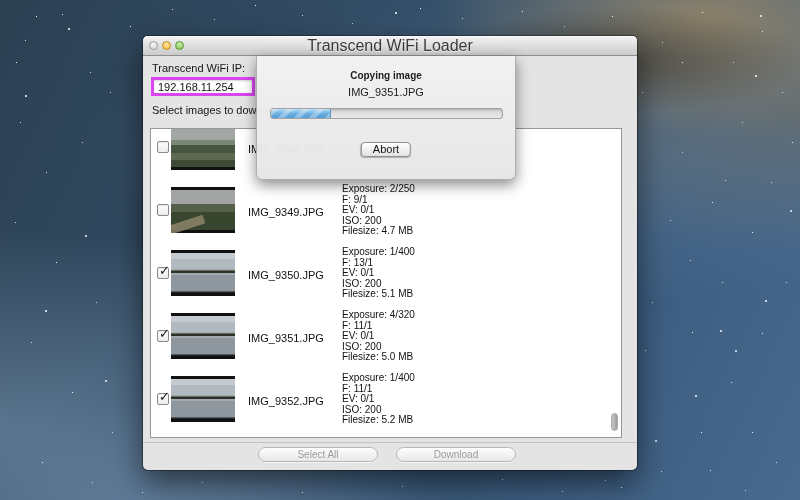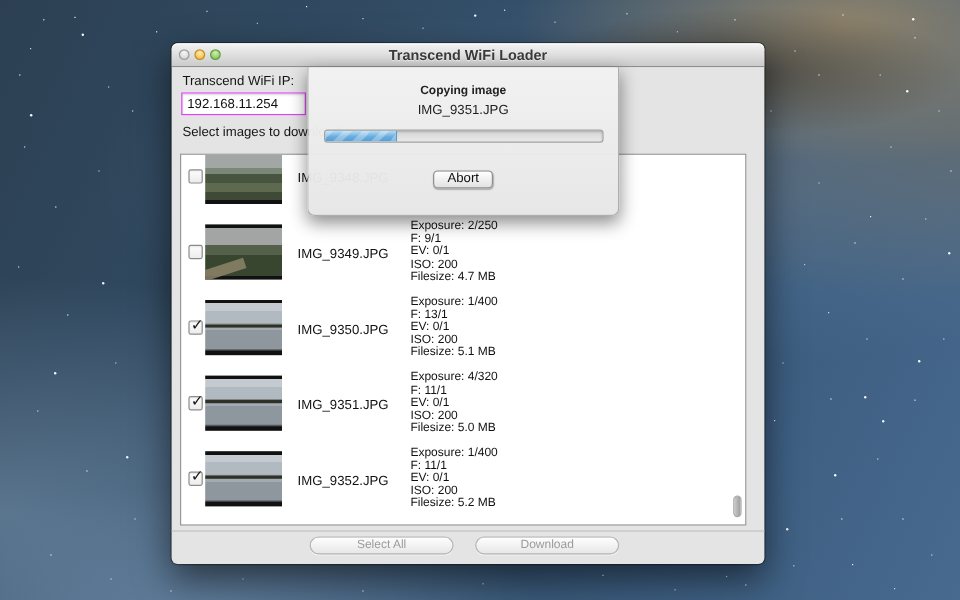--- a/index.html
+++ b/index.html
@@ -43,32 +43,32 @@
   
   .window { position:absolute; left:143px; top:36px; width:494px; height:434px; z-index:2;
     border-radius:5px; background:#e4e4e4;
     box-shadow:0 12px 30px rgba(0,0,0,.55), 0 0 0 1px rgba(0,0,0,.35); }
   .titlebar { position:absolute; left:0; top:0; width:100%; height:20px;
     border-radius:5px 5px 0 0;
     background:linear-gradient(#f3f3f3,#cbcbcb);
     border-bottom:1px solid #8f8f8f;
     box-shadow:inset 0 1px 0 rgba(255,255,255,.7); }
   .win-title { position:absolute; left:0; right:0; top:0; height:20px; line-height:20px;
-    text-align:center; font-size:12px; font-weight:bold; color:#3a3a3a;
+    text-align:center; font-size:16px; font-weight:normal; color:#3a3a3a;
     text-shadow:0 1px 0 rgba(255,255,255,.65); }
   .tl { position:absolute; top:5px; width:9px; height:9px; border-radius:50%; }
   .tl-close { left:6px;  background:radial-gradient(circle at 50% 32%, #f7f7f7, #cdcdcd); border:1px solid #9d9d9d; }
   .tl-min   { left:19px; background:radial-gradient(circle at 50% 30%, #ffe9a8, #f6b72d); border:1px solid #c08c23; }
   .tl-zoom  { left:32px; background:radial-gradient(circle at 50% 30%, #d2efab, #74bd4a); border:1px solid #5d9a3c; }
 
   .label { position:absolute; font-size:11px; color:#151515; }
   .lbl-ip { left:9px; top:26px;text-align:right; }
   .lbl-select { left:9px; top:68px; }
   .ip-input { position:absolute; left:8px; top:41px; width:104px; height:19px;
-    border:1px solid #d946ef; background:#fff; font-family:inherit; font-size:11px;
+    border:3px solid #d946ef; background:#fff; font-family:inherit; font-size:11px;
     padding:2px 4px; color:#111; box-shadow:inset 0 1px 2px rgba(0,0,0,.18); }
 
   
   .list { position:absolute; left:7px; top:92px; width:472px; height:310px;
     background:#fff; border:1px solid #979797; overflow:hidden; }
   .row { position:absolute; left:0; width:100%; height:63px; }
   .checkbox { position:absolute; left:6px; top:26px; width:12px; height:12px;
     border:1px solid #8a8a8a; border-radius:2px;
     background:linear-gradient(#fdfdfd,#ececec);
     box-shadow:inset 0 1px 1px rgba(0,0,0,.08); }

